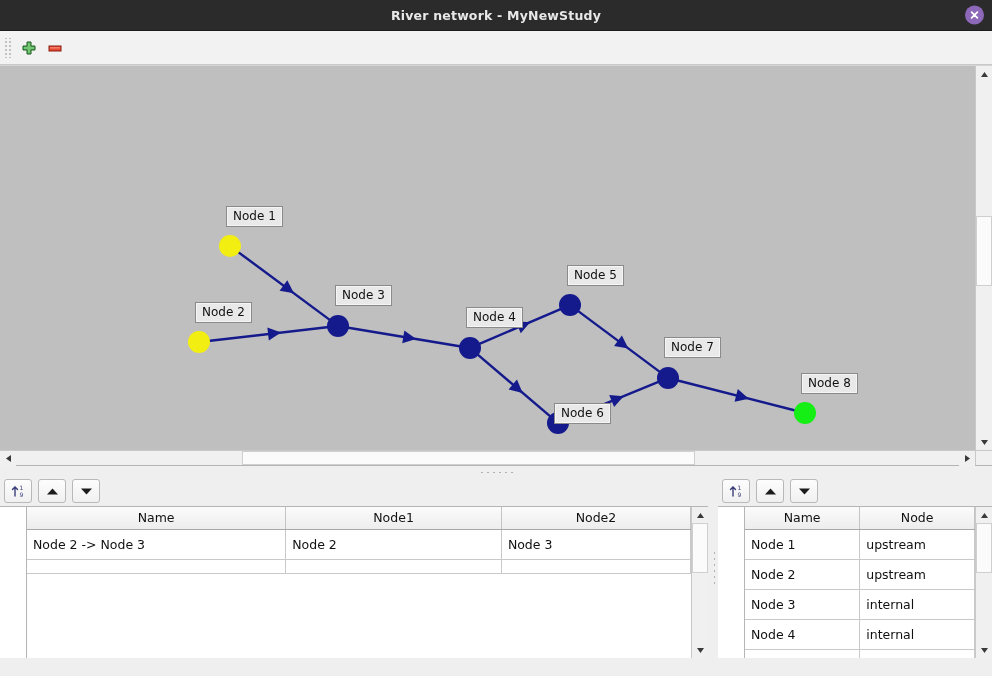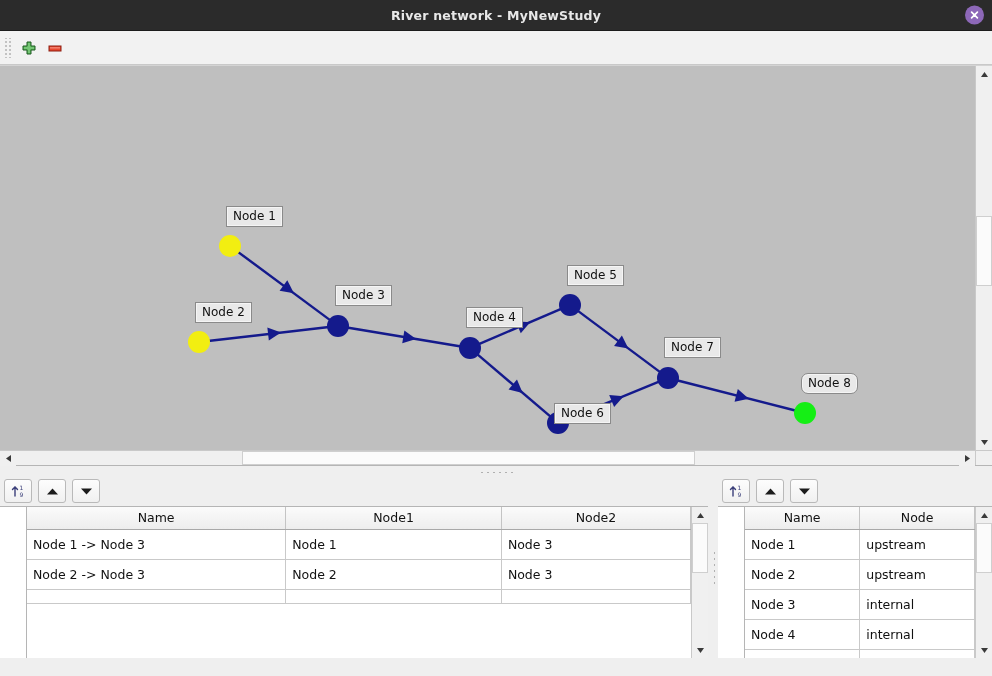--- a/index.html
+++ b/index.html
@@ -306,21 +306,21 @@
             <circle cx="805" cy="347" r="11" fill="#15ef15"></circle>
           </svg>
         <div id="labels-layer">
             <div class="node-label" style="left: 226px; top: 140px;">Node 1</div>
             <div class="node-label" style="left: 195px; top: 236px;">Node 2</div>
             <div class="node-label" style="left: 335px; top: 219px;">Node 3</div>
             <div class="node-label" style="left: 466px; top: 241px;">Node 4</div>
             <div class="node-label" style="left: 567px; top: 199px;">Node 5</div>
             <div class="node-label" style="left: 554px; top: 317px; margin-top: 20px;">Node 6</div>
             <div class="node-label" style="left: 664px; top: 271px;">Node 7</div>
-            <div class="node-label" style="left: 801px; top: 307px; border-radius: 7px;">Node 8</div>
+            <div class="node-label" style="left: 801px; top: 307px;">Node 8</div>
           </div>
       </div>
       <div class="vsb">
         <div class="sb-arrow">
           <svg width="9" height="7" viewBox="0 0 9 7">
             <path d="M4.5 1 L8 6 L1 6 Z" fill="#3a3a3a"></path>
           </svg>
         </div>
         <div class="sb-track">
           <div class="sb-thumb" id="vthumb" style="top: 38%; height: 20%;"></div>
@@ -388,25 +388,20 @@
               </colgroup>
             <thead>
                 <tr>
                   <th>Name</th>
                   <th>Node1</th>
                   <th>Node2</th>
                 </tr>
               </thead>
             <tbody>
                 <tr>
-                  <td>Node 1 -&gt; Node 3</td>
-                  <td>Node 1</td>
-                  <td>Node 3</td>
-                </tr>
-                <tr>
                   <td>Node 2 -&gt; Node 3</td>
                   <td>Node 2</td>
                   <td>Node 3</td>
                 </tr>
                 <tr class="partial">
                   <td></td>
                   <td></td>
                   <td></td>
                 </tr>
               </tbody>

